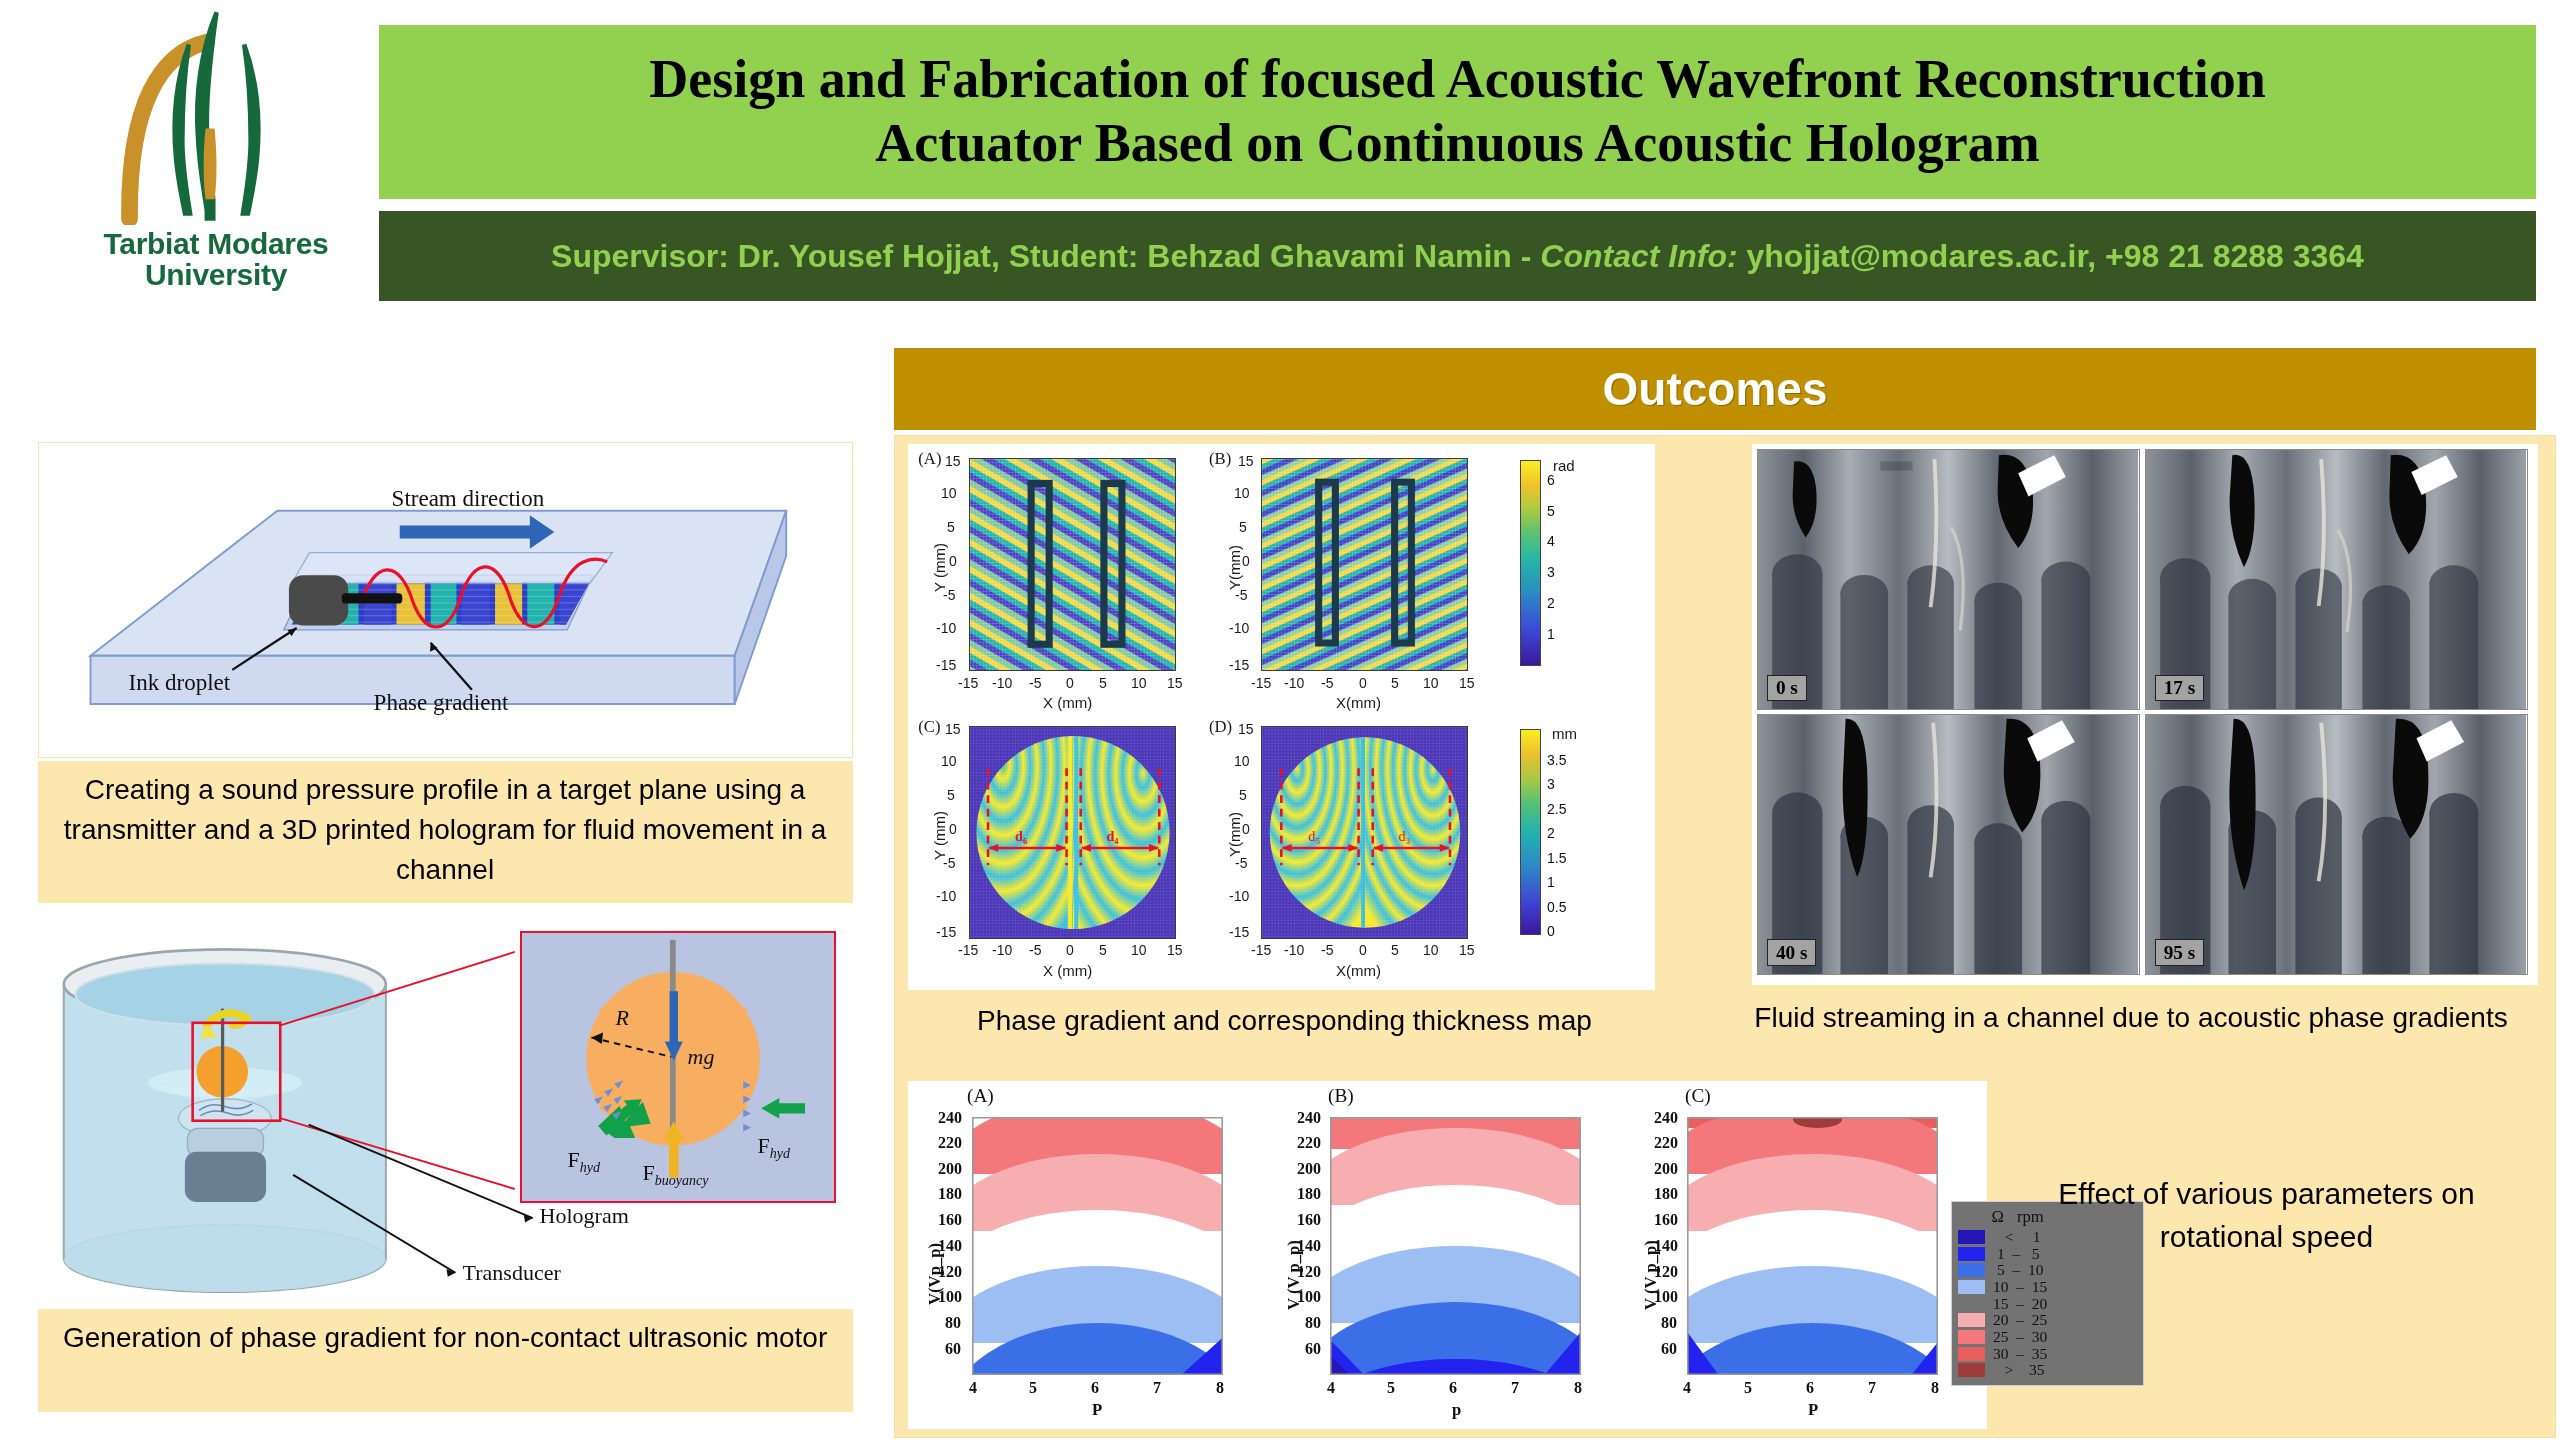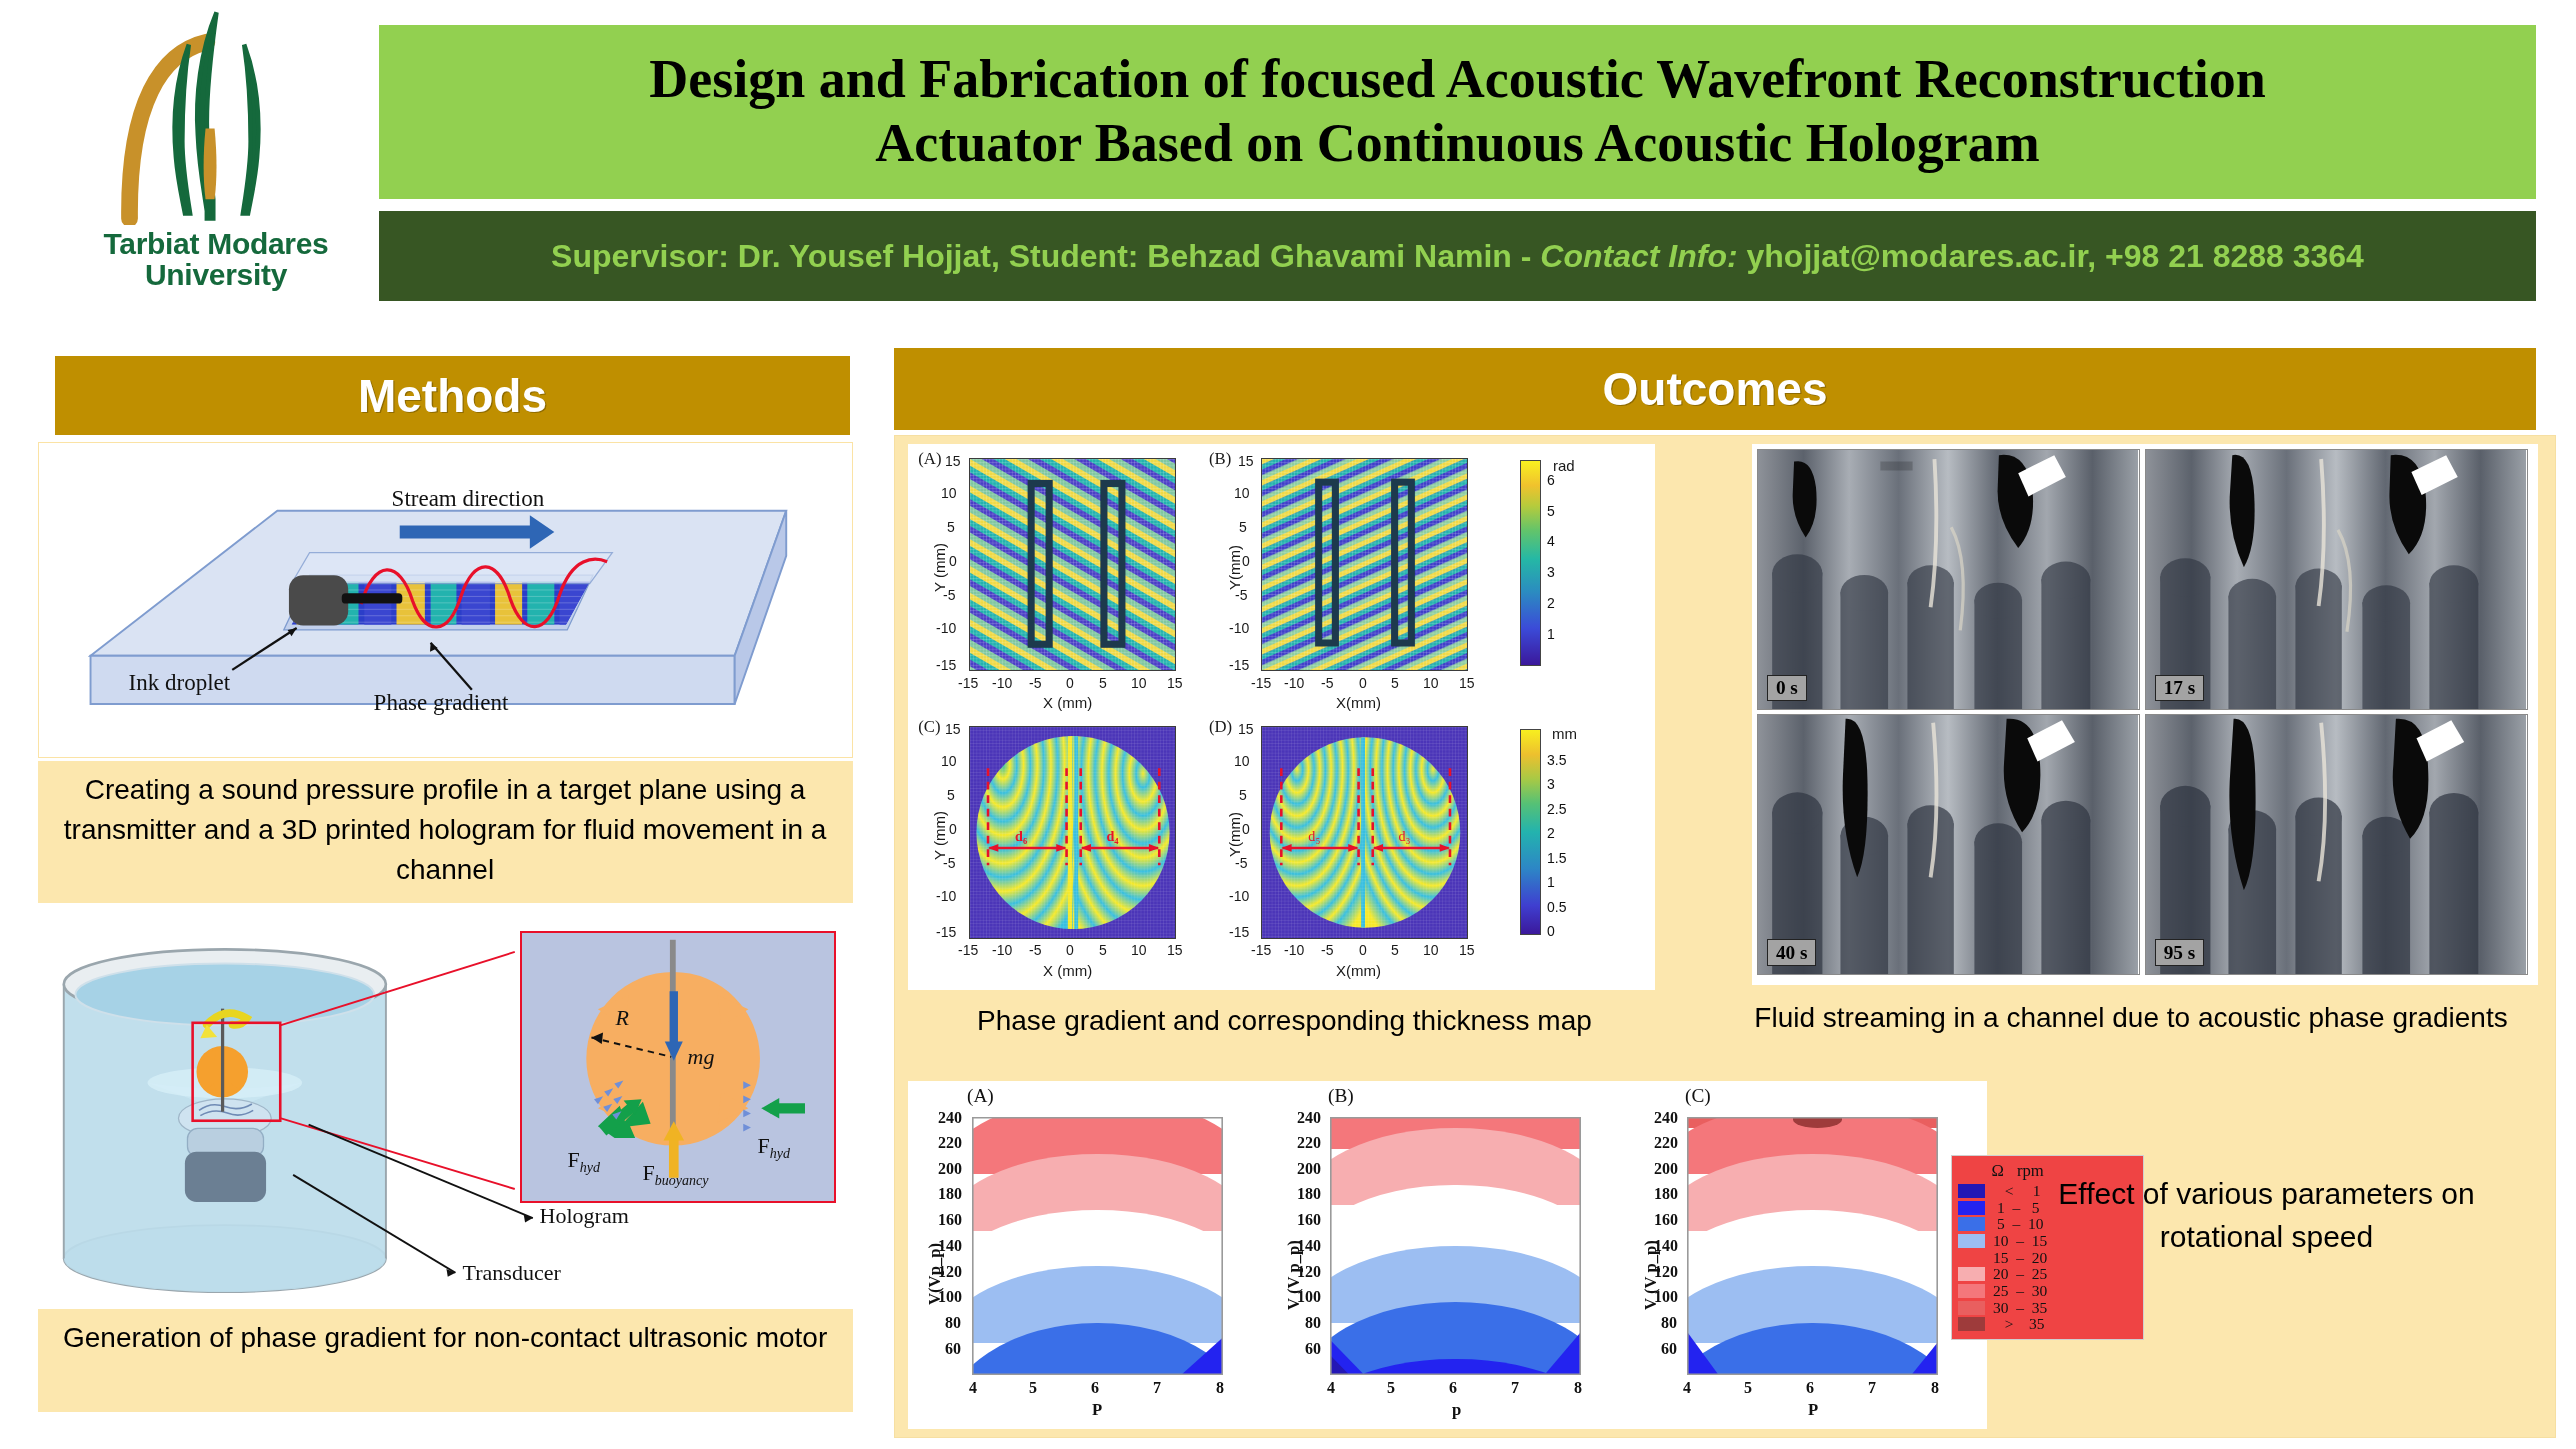--- a/index.html
+++ b/index.html
@@ -78,22 +78,22 @@
   .cbar-tick { position: absolute; font-size: 14px; color: #111; }
   .ct-plot { position: absolute; border: 0.6px solid #9a9a9a; overflow: hidden; background: #fff; }
   .ct-band { position: absolute; left: -12%; width: 124%; border-radius: 50% 50% 46% 46% / 100% 100% 0 0; }
   .ct-lab { position: absolute; font-family:"Liberation Serif", serif; font-size: 19.3px; color:#111; }
   .ct-num { position: absolute; font-family:"Liberation Serif", serif; font-size: 16px;
     color: #111; font-weight: bold; }
   .ct-axtitle { position: absolute; font-family:"Liberation Serif", serif; font-size: 16.7px;
     font-weight: bold; color:#111; }
   .ct-axtitle.vert { transform-origin: 0 0; transform: rotate(-90deg); white-space: nowrap; }
 
-  .legend-box { position: absolute; border: 1.3px solid #cfcfcf; background: #ef4444;
-    padding: 5.2px 6.4px 6.4px 6.4px; }
+  .legend-box { position: absolute; border: 1.3px solid #cfcfcf; background: #737373;
+    padding: 5.2px 6.4px 6.4px 6.4px; margin-top: 46px; }
   .legend-title { font-family:"Liberation Serif", serif; font-size: 16.7px; text-align: left;
     padding-left: 33px; margin-bottom: 1.3px; color:#111; }
   .legend-row { display: flex; align-items: center; height: 16.7px; }
   .legend-sw { width: 27px; height: 14px; margin-right: 7.7px; flex: 0 0 auto; }
   .legend-lab { font-family:"Liberation Serif", serif; font-size: 15.5px; color:#111;
     white-space: pre; }
 
   
   .slab-wrap { position: absolute; inset: 0; }
   .fig-label { position: absolute; font-family:"Liberation Serif", serif; color: #111; }
@@ -139,23 +139,20 @@
       <div>Actuator Based on Continuous Acoustic Hologram</div>
     </div>
   </div>
 
   <div class="authors-bar">
     <div class="authors-text">
       <span>Supervisor: Dr. Yousef Hojjat, Student: Behzad Ghavami Namin</span><span> - </span><span class="contact-label">Contact Info:</span><span class="contact-val"> yhojjat@modares.ac.ir, +98 21 8288 3364</span>
     </div>
   </div>
 
-  <div class="sec-head" id="methods-head">
-    <span>Methods</span>
-  </div>
   <div class="sec-head" id="outcomes-head">
     <span>Outcomes</span>
   </div>
 
   <div id="methods-col">
 
     <div id="m-fig1">
       <div class="slab-wrap">
         <svg width="811" height="312" viewBox="0 0 1259 484">
 

